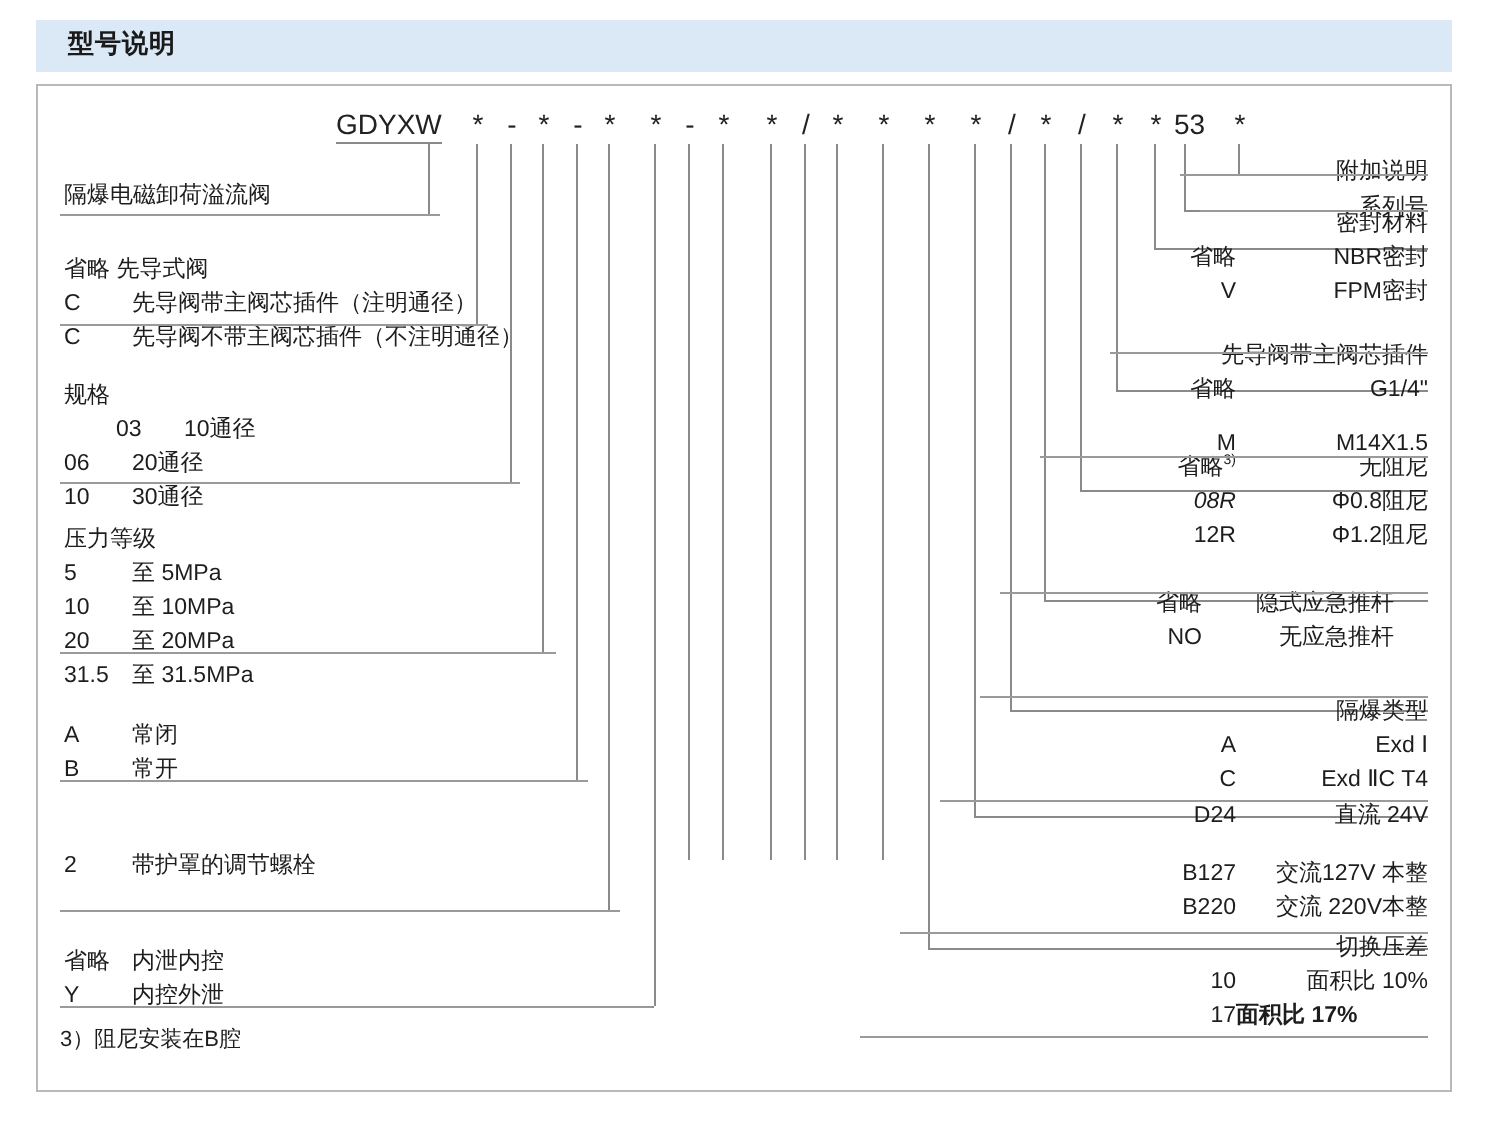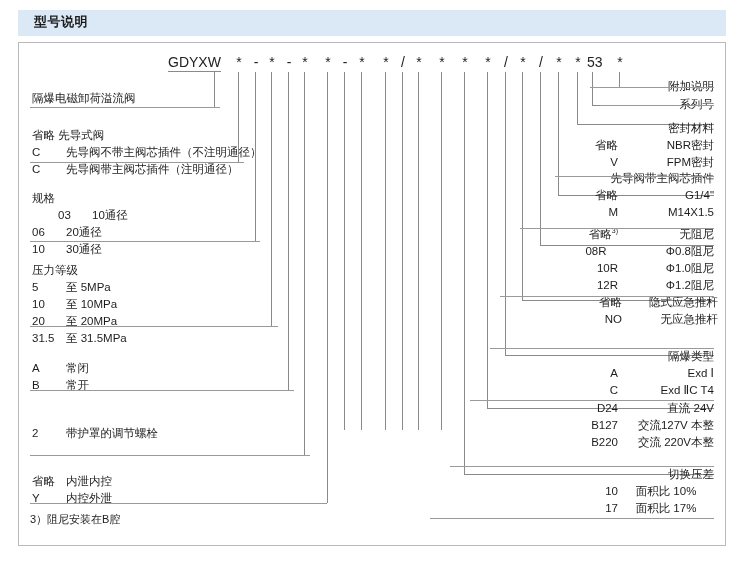--- a/index.html
+++ b/index.html
@@ -166,22 +166,22 @@
       <div class="vline" style="left: 385px; top: 72px; height: 358px;"></div>
       <div class="vline" style="left: 361px; top: 72px; height: 358px;"></div>
       <div class="vline" style="left: 344px; top: 72px; height: 358px;"></div>
     </div>
   <div id="labels-layer">
       <div class="grp" style="left: 32px; top: 90px;">
         <div class="row">隔爆电磁卸荷溢流阀</div>
       </div>
       <div class="grp" style="left: 32px; top: 127px;">
         <div class="row">省略 先导式阀</div>
+        <div class="row"><span class="code" style="min-width: 34px;">C</span><span>先导阀带主阀芯插件（注明通径）</span></div>
         <div class="row"><span class="code" style="min-width: 34px;">C</span><span>先导阀不带主阀芯插件（不注明通径）</span></div>
-        <div class="row"><span class="code" style="min-width: 34px;">C</span><span>先导阀带主阀芯插件（注明通径）</span></div>
       </div>
       <div class="grp" style="left: 32px; top: 190px;">
         <div class="row">规格</div>
         <div class="row"><span class="code" style="min-width: 34px; margin-left: 26px;">03</span><span>10通径</span></div>
         <div class="row"><span class="code" style="min-width: 34px;">06</span><span>20通径</span></div>
         <div class="row"><span class="code" style="min-width: 34px;">10</span><span>30通径</span></div>
       </div>
       <div class="grp" style="left: 32px; top: 262px;">
         <div class="row">压力等级</div>
         <div class="row"><span class="code" style="min-width: 34px;">5</span><span>至  5MPa</span></div>
@@ -199,54 +199,53 @@
       <div class="grp" style="left: 32px; top: 473px;">
         <div class="row"><span class="code" style="min-width: 34px;">省略</span><span>内泄内控</span></div>
         <div class="row"><span class="code" style="min-width: 34px;">Y</span><span>内控外泄</span></div>
       </div>
       <div class="grp right" style="right: 30px; top: 78px;">
         <div class="row">附加说明</div>
       </div>
       <div class="grp right" style="right: 30px; top: 96px;">
         <div class="row">系列号</div>
       </div>
-      <div class="grp right" style="right: 30px; top: 120px;">
+      <div class="grp right" style="right: 30px; top: 104px;">
         <div class="row">密封材料</div>
         <div class="row"><span class="code" style="min-width: 44px; text-align: right;">省略</span><span style="display: inline-block; min-width: 96px; text-align: right;">NBR密封</span></div>
         <div class="row"><span class="code" style="min-width: 44px; text-align: right;">V</span><span style="display: inline-block; min-width: 96px; text-align: right;">FPM密封</span></div>
       </div>
       <div class="grp right" style="right: 30px; top: 170px;">
         <div class="row">先导阀带主阀芯插件</div>
         <div class="row"><span class="code" style="min-width: 44px; text-align: right;">省略</span><span style="display: inline-block; min-width: 96px; text-align: right;">G1/4"</span></div>
-        <div class="row"><span class="code" style="min-width: 44px; text-align: right;">M</span><span style="display: inline-block; min-width: 96px; text-align: right;">M14X1.5</span></div>
+        <div class="row"><span class="code" style="min-width: 44px; text-align: right;">M</span><span style="display: inline-block; min-width: 96px; text-align: right; margin-top: 10px;">M14X1.5</span></div>
       </div>
       <div class="grp right" style="right: 30px; top: 222px;">
         <div class="row"><span class="code" style="min-width: 44px; text-align: right;">省略<span class="sup">3)</span></span><span style="display: inline-block; min-width: 96px; text-align: right;">无阻尼</span></div>
-        <div class="row"><span class="code" style="min-width: 44px; text-align: center;">08R</span><span style="display: inline-block; min-width: 96px; text-align: right;">Φ0.8阻尼</span></div>
-        <div class="row"><span class="code" style="min-width: 44px; text-align: right;">10R</span><span style="display: inline-block; min-width: 96px; text-align: right;">Φ1.0阻尼</span></div>
+        <div class="row"><span class="code" style="min-width: 44px; text-align: right; font-style: italic;">08R</span><span style="display: inline-block; min-width: 96px; text-align: right;">Φ0.8阻尼</span></div>
         <div class="row"><span class="code" style="min-width: 44px; text-align: right;">12R</span><span style="display: inline-block; min-width: 96px; text-align: right;">Φ1.2阻尼</span></div>
       </div>
-      <div class="grp right" style="right: 26px; top: 294px; text-decoration: underline;">
+      <div class="grp right" style="right: 47px; top: 294px; text-decoration: underline;">
         <div class="row"><span class="code" style="min-width: 44px; text-align: right;">省略</span><span style="display: inline-block; min-width: 96px; text-align: right;">隐式应急推杆</span></div>
         <div class="row"><span class="code" style="min-width: 44px; text-align: right;">NO</span><span style="display: inline-block; min-width: 96px; text-align: right;">无应急推杆</span></div>
       </div>
       <div class="grp right" style="right: 30px; top: 348px;">
         <div class="row">隔爆类型</div>
         <div class="row"><span class="code" style="min-width: 44px; text-align: right;">A</span><span style="display: inline-block; min-width: 96px; text-align: right;">Exd Ⅰ</span></div>
         <div class="row"><span class="code" style="min-width: 44px; text-align: right;">C</span><span style="display: inline-block; min-width: 96px; text-align: right;">Exd ⅡC T4</span></div>
       </div>
       <div class="grp right" style="right: 30px; top: 400px;">
         <div class="row"><span class="code" style="min-width: 44px; text-align: right;">D24</span><span style="display: inline-block; min-width: 96px; text-align: right;">直流 24V</span></div>
-        <div class="row"><span class="code" style="min-width: 44px; text-align: right;">B127</span><span style="display: inline-block; min-width: 96px; text-align: right;">交流127V 本整</span></div>
+        <div class="row"><span class="code" style="min-width: 44px; text-align: right; margin-top: 12px;">B127</span><span style="display: inline-block; min-width: 96px; text-align: right;">交流127V 本整</span></div>
         <div class="row"><span class="code" style="min-width: 44px; text-align: right;">B220</span><span style="display: inline-block; min-width: 96px; text-align: right;">交流 220V本整</span></div>
       </div>
       <div class="grp right" style="right: 30px; top: 466px;">
         <div class="row">切换压差</div>
-        <div class="row"><span class="code" style="min-width: 44px; text-align: right;">10</span><span style="display: inline-block; min-width: 96px; text-align: center;">面积比  10%</span></div>
-        <div class="row"><span class="code" style="min-width: 44px; text-align: right;">17</span><span style="display: inline-block; min-width: 96px; text-align: center;">面积比  17%</span></div>
+        <div class="row"><span class="code" style="min-width: 44px; text-align: right;">10</span><span style="display: inline-block; min-width: 96px; text-align: right;">面积比  10%</span></div>
+        <div class="row"><span class="code" style="min-width: 44px; text-align: right;">17</span><span style="display: inline-block; min-width: 96px; text-align: left; font-weight: bold;">面积比  17%</span></div>
       </div>
       <div class="rule" style="left: 30px; top: 107px; width: 190px;"></div>
       <div class="rule" style="left: 30px; top: 162px; width: 214px;"></div>
       <div class="rule" style="left: 30px; top: 241px; width: 230px;"></div>
       <div class="rule" style="left: 30px; top: 326px; width: 248px;"></div>
       <div class="rule" style="left: 30px; top: 390px; width: 264px;"></div>
       <div class="rule" style="left: 30px; top: 455px; width: 280px;"></div>
       <div class="rule" style="left: 30px; top: 503px; width: 296px;"></div>
       <div class="rule" style="left: 590px; top: 87px; width: 124px;"></div>
       <div class="rule" style="left: 600px; top: 105px; width: 114px;"></div>

